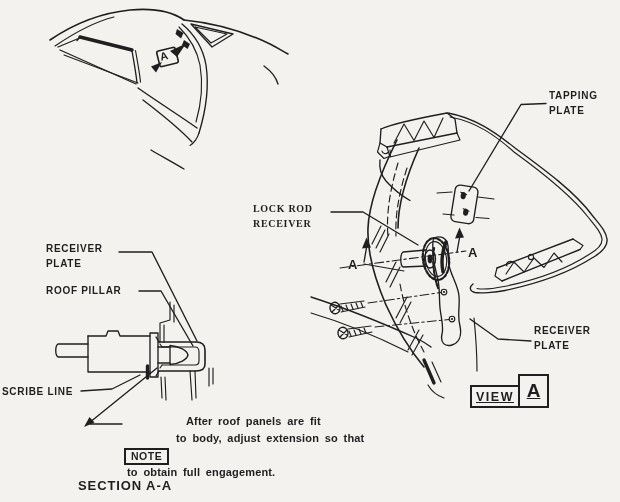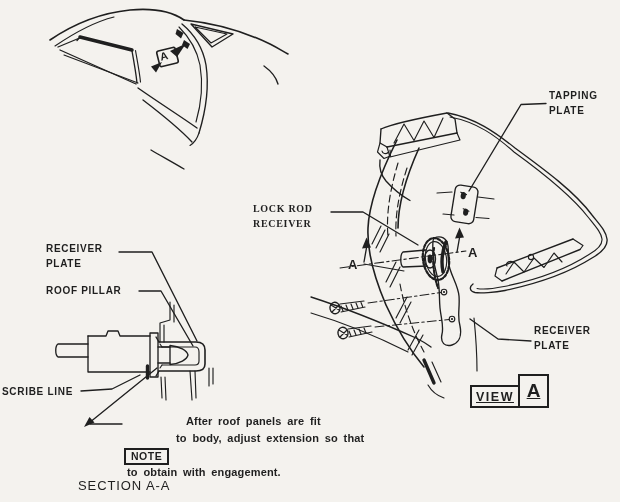--- a/index.html
+++ b/index.html
@@ -15,21 +15,21 @@
   .fillink{ fill:var(--ink); stroke:none; }
   .dash   { stroke-dasharray:7 4; stroke-width:1.15; }
   .dashdot{ stroke-dasharray:9 3 2.5 3; stroke-width:1.05; }
   .teeth  { stroke-dasharray:2.6 1.9; stroke-width:2.2; }
   .lbl { position:absolute; font-weight:bold; font-size:10px; line-height:15px;
          letter-spacing:.7px; white-space:nowrap; color:var(--ink); }
   .note-line { position:absolute; font-weight:bold; font-size:11px; letter-spacing:.15px;
                word-spacing:2.5px; white-space:nowrap; color:var(--ink); }
   .note-tag { position:absolute; font-weight:bold; font-size:10.5px; letter-spacing:.5px;
               border:2px solid var(--ink); padding:0px 5px 1px 5px; line-height:12px; }
-  .sec-cap { position:absolute; font-weight:normal; font-size:13px; letter-spacing:.9px; white-space:nowrap; }
+  .sec-cap { position:absolute; font-weight:bold; font-size:13px; letter-spacing:.9px; white-space:nowrap; }
   .viewbox { position:absolute; border:2.4px solid var(--ink); display:flex;
              align-items:center; justify-content:center; font-weight:bold;text-decoration:underline; }
   .a-letter { position:absolute; font-weight:bold; font-size:13px; }
   .car-a { position:absolute; left:160px; top:50px; font-weight:bold; font-size:11px;
            transform:rotate(-14deg); }
 </style>
 </head>
 <body>
 
 <div id="stage">
@@ -223,20 +223,20 @@
 <div class="lbl" style="left:2px; top:384px;">SCRIBE LINE</div>
 
 <div class="a-letter" style="left:348px; top:257px;">A</div>
 <div class="a-letter" style="left:468px; top:245px;">A</div>
 
 <div class="car-a">A</div>
 
 <span class="note-tag" style="left:124px; top:412px;margin-top:36px;">NOTE</span>
 <div class="note-line" style="left:186px; top:415px;">After roof panels are fit</div>
 <div class="note-line" style="left:132px; top:432px;margin-left:44px;">to body, adjust extension so that</div>
-<div class="note-line" style="left:127px; top:466px;">to obtain with engagement.</div>
+<div class="note-line" style="left:127px; top:466px;">to obtain full engagement.</div>
 
 <div class="sec-cap" style="left:78px; top:478px;">SECTION A-A</div>
 
 <div class="viewbox" style="left:470px; top:385px; width:46px; height:19px; font-size:12.5px; letter-spacing:1.5px;">VIEW</div>
 <div class="viewbox" style="left:518px; top:374px; width:27px; height:30px; font-size:19px;">A</div>
 
 </div>
 
 </body></html>

